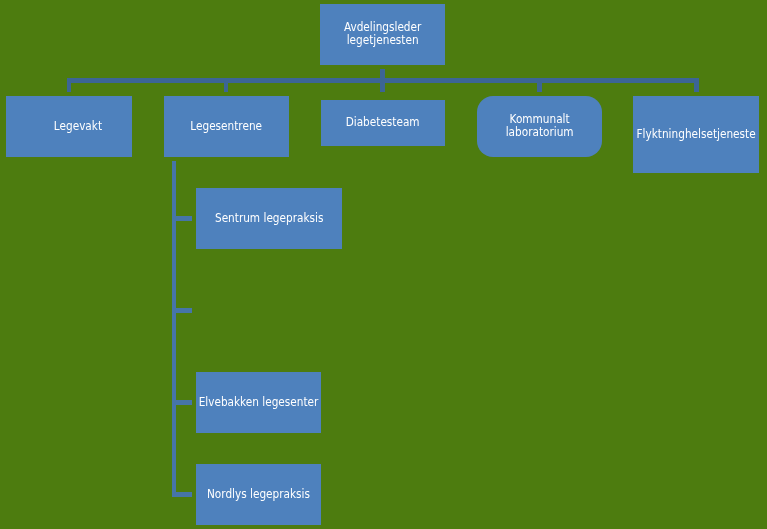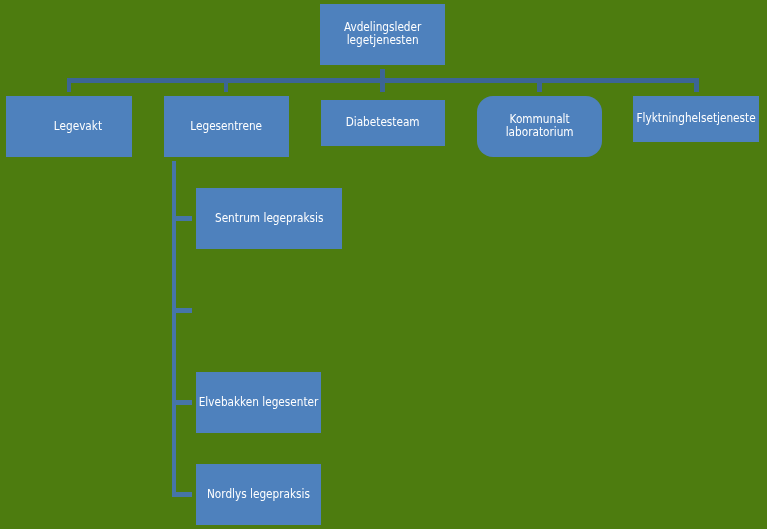--- a/index.html
+++ b/index.html
@@ -58,21 +58,21 @@
     <div class="lbls">
         <span class="lbl">Diabetesteam</span>
       </div>
   </div>
   <div class="node" style="left:477.4px;top:96.1px;width:124.5px;height:60.5px;border-radius:16px;">
     <div class="lbls">
       <span class="lbl">Kommunalt</span>
       <span class="lbl">laboratorium</span>
     </div>
   </div>
-  <div class="node" style="left:633.4px;top:96.1px;width:125.4px;height:46px;">
+  <div class="node" style="left:633.4px;top:96.1px;width:125.4px;height:77px;">
     <div class="lbls">
         <span class="lbl">Flyktninghelsetjeneste</span>
       </div>
   </div>
 
   <div class="node" style="left:196.2px;top:188.1px;width:146px;height:60.5px;">
     <div class="lbls">
         <span class="lbl">Sentrum legepraksis</span>
       </div>
   </div>

